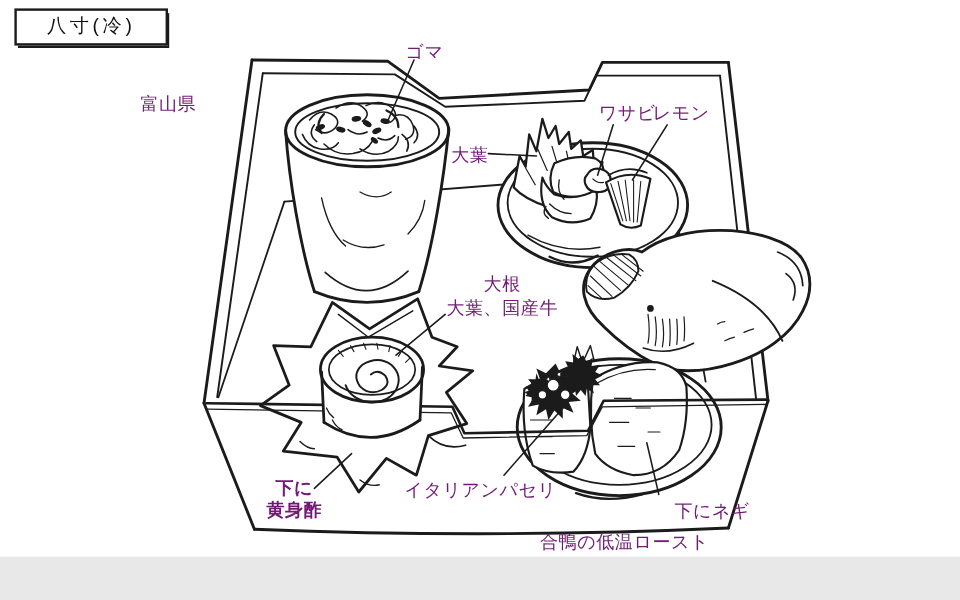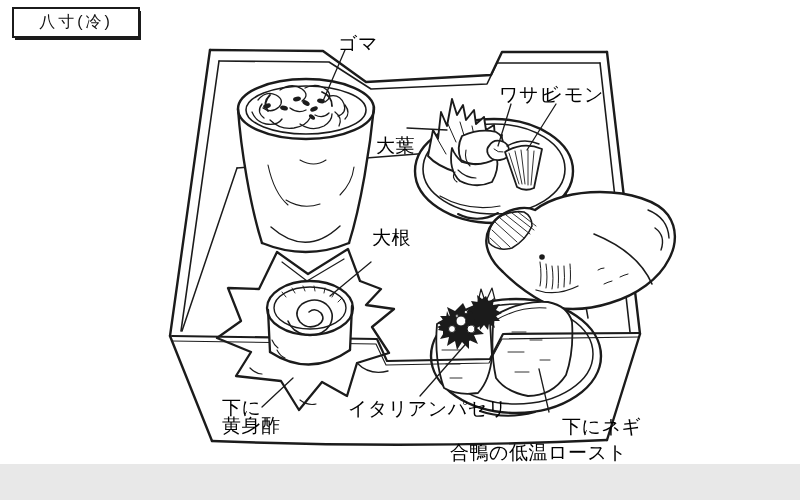--- a/index.html
+++ b/index.html
@@ -3,24 +3,24 @@
 <meta charset="utf-8">
 <style>
   html,body{margin:0;padding:0;background:#e8e8e8;}
   .stage{
     position:relative;width:800px;height:464px;background:#ffffff;
     font-family:"Liberation Sans","DejaVu Sans",sans-serif;
     overflow:hidden;color:#111;
   }
   .stage svg{position:absolute;left:0;top:0;}
   .label{
-    position:absolute;font-size:19px;line-height:21px;white-space:nowrap;
-    letter-spacing:0.5px;color:#000000;
+    position:absolute;font-size:15px;line-height:21px;white-space:nowrap;
+    letter-spacing:0.5px;color:#701a75;
   }
-  .label.tight{line-height:18px;}
+  .label.tight{line-height:18px;text-align:center;}
   .title-box{
     position:absolute;left:12px;top:7px;width:124px;height:27px;
     border:2px solid #1b1b1b;box-shadow:2px 3px 0 -1px #1b1b1b;
     display:flex;align-items:center;justify-content:center;
     font-size:16px;letter-spacing:3px;background:#fff;
   }
 </style>
 </head>
 <body>
 
@@ -204,38 +204,40 @@
         <path d="M549,412 L539,369"></path>
       </g>
     </g>
   </svg>
 
   <div class="title-box">八寸(冷)</div>
 
   <div class="label" style="left:338px;top:33px;">ゴマ</div>
 
   <div class="label" style="left:117px;top:76px;line-height:23px;">
+    <div>富山県</div>
   </div>
 
 
   <div class="label" style="left:499px;top:84px;">ワサビ</div>
   <div class="label" style="left:544px;top:84px;">レモン</div>
 
-  <div class="label" style="left:376px;top:119px;margin-top:16px;">大葉</div>
+  <div class="label" style="left:376px;top:119px;">大葉</div>
 
   <div class="label tight" style="left:372px;top:228px;line-height:20px;">
     <div>大根</div>
-  </div>
-
-  <div class="label tight" style="left:222px;top:399px;">
+    <div>大葉、国産牛</div>
+  </div>
+
+  <div class="label tight" style="left:222px;top:399px;font-weight:bold;">
     <div>下に</div>
     <div>黄身酢</div>
   </div>
 
-  <div class="label tight" style="left:348px;top:399px;line-height:19px;">
+  <div class="label tight" style="left:337px;top:399px;line-height:19px;">
     <div>イタリアンパセリ</div>
   </div>
 
   <div class="label" style="left:514px;top:416px;margin-left:48px;">下にネギ</div>
 
 
   <div class="label" style="left:450px;top:442px;">合鴨の低温ロースト</div>
 
 </div>
 

